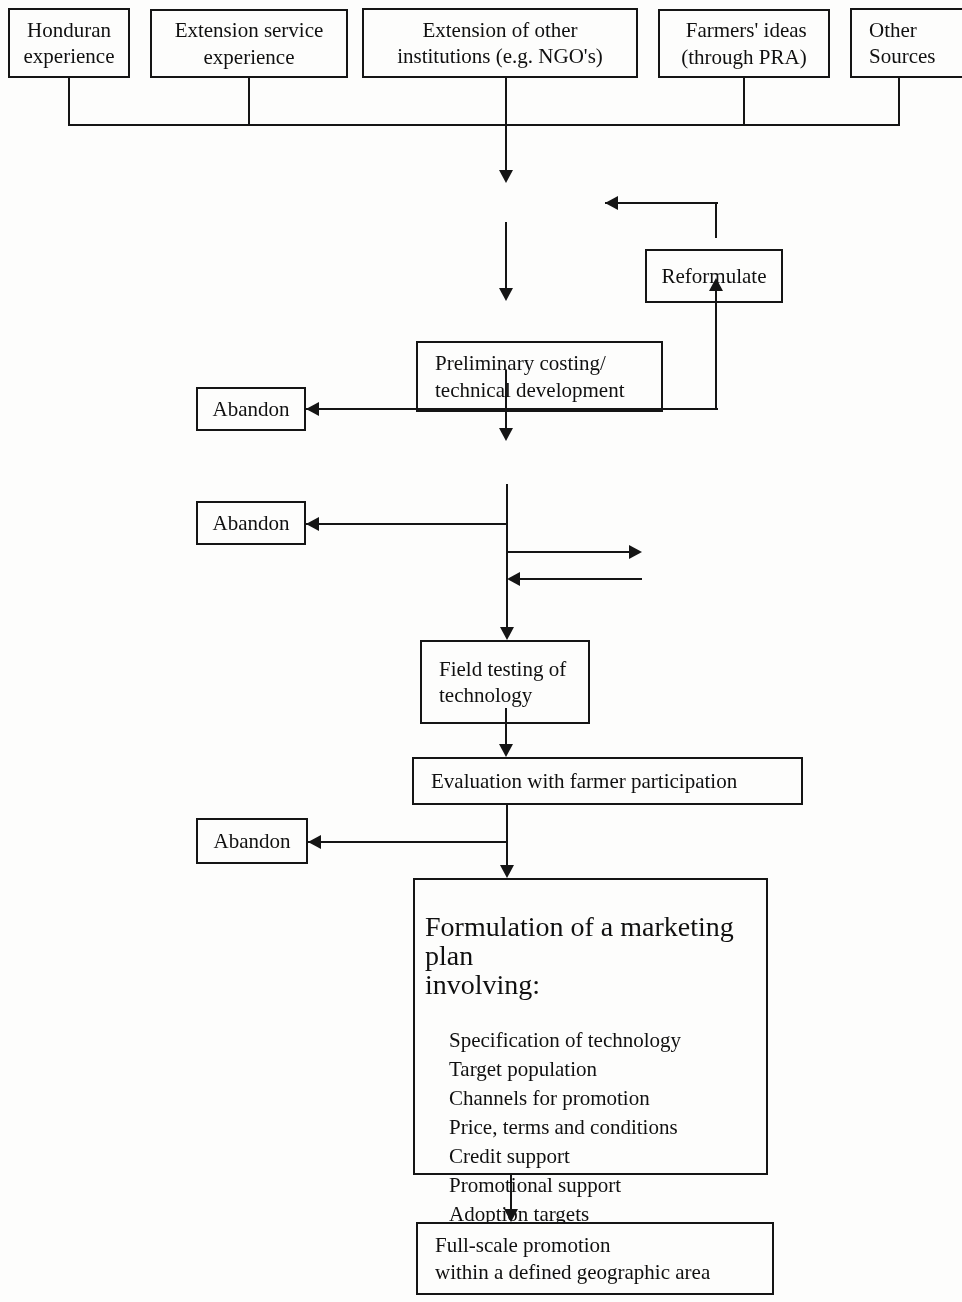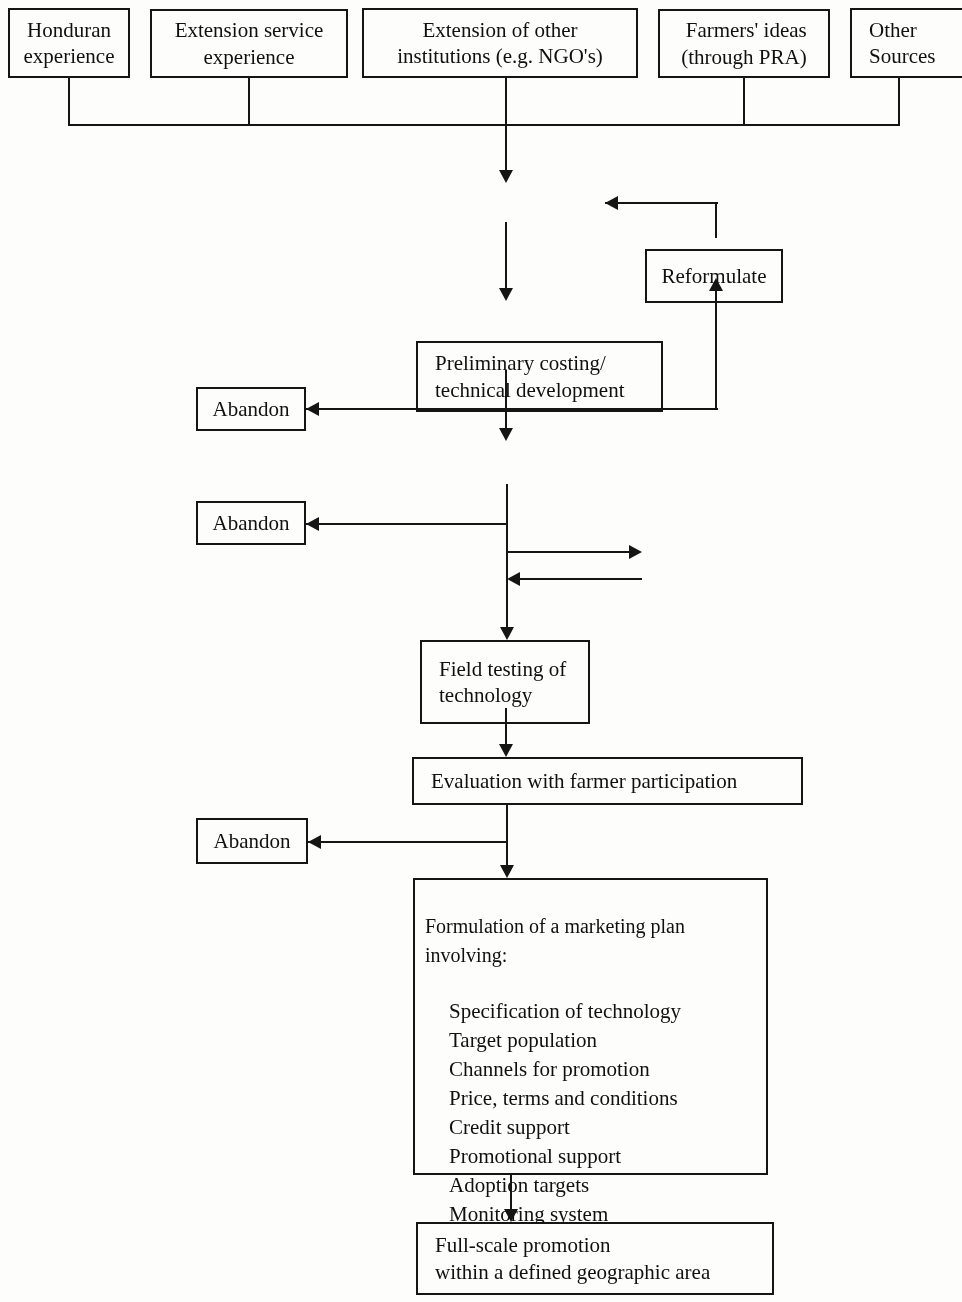--- a/index.html
+++ b/index.html
@@ -32,21 +32,21 @@
   #n-abandon1{left:196px;top:387px;width:110px;height:44px;}
   #n-concept{left:416px;top:441px;width:171px;height:45px;}
   #n-abandon2{left:196px;top:501px;width:110px;height:44px;}
   #n-further{left:642px;top:528px;width:214px;height:71px;}
   #n-field{left:412px;top:640px;width:170px;height:84px;margin-left:8px;}
   #n-eval{left:412px;top:757px;width:391px;height:48px;}
   #n-abandon3{left:196px;top:818px;width:112px;height:46px;}
   #n-marketing{left:413px;top:878px;width:355px;height:297px;display:block;padding:6px 10px;}
   #n-fullscale{left:416px;top:1222px;width:358px;height:73px;}
 
-  .plan-title{white-space:pre-line;font-size:20px;line-height:29px;}
+  .plan-title{white-space:pre-line;font-size:28px;line-height:29px;}
   .plan-item{padding-left:24px;font-size:21px;line-height:29px;white-space:nowrap;}
 </style>
 </head>
 <body>
 
 <div class="canvas">
 
   <div class="node center" id="n-honduran">Honduran
 experience</div>
   <div class="node center" id="n-extension">Extension service

